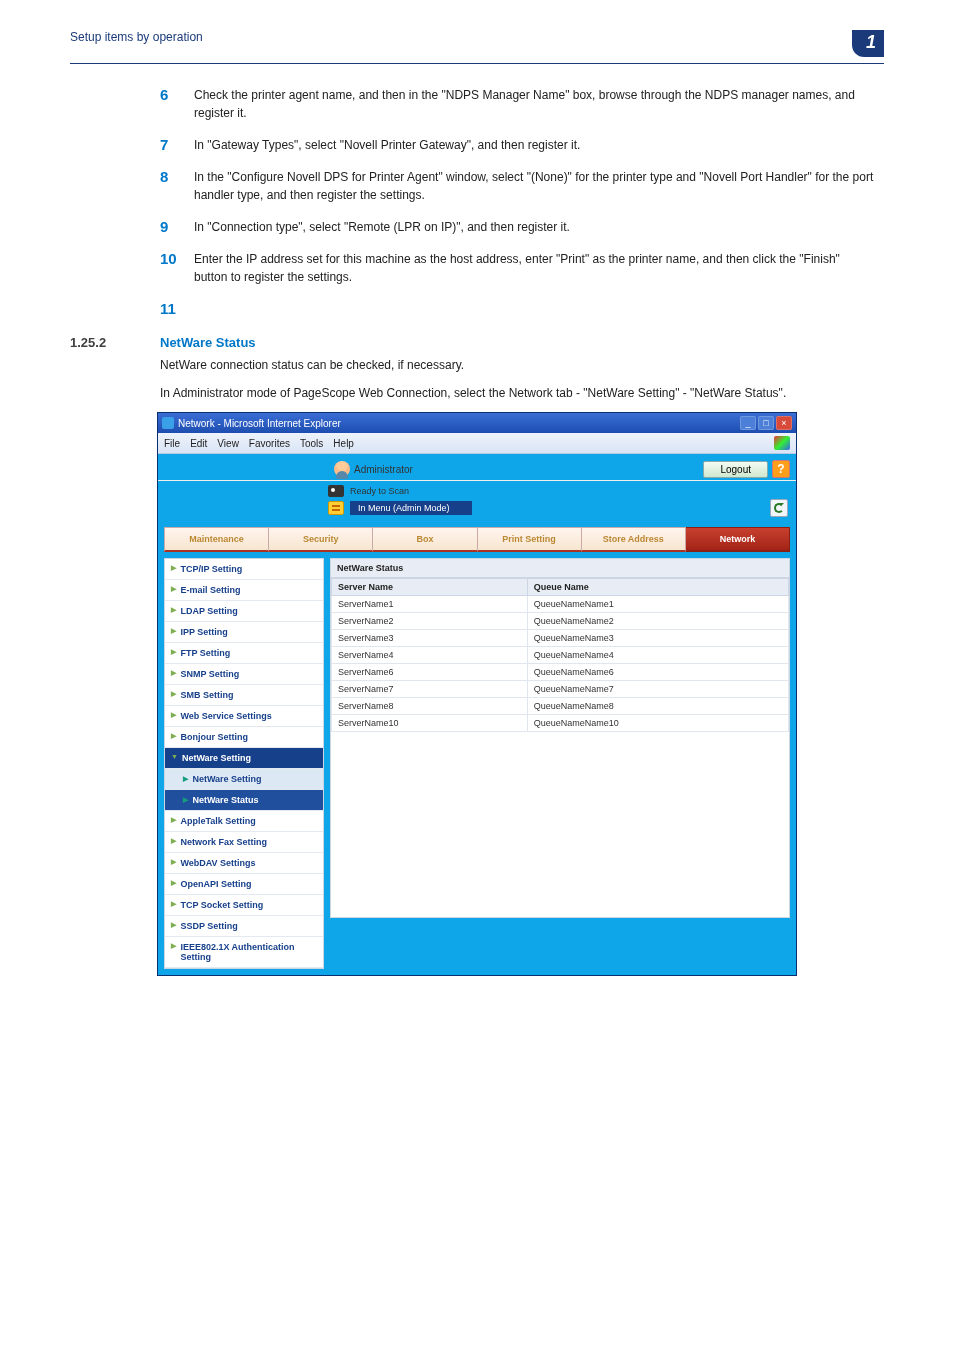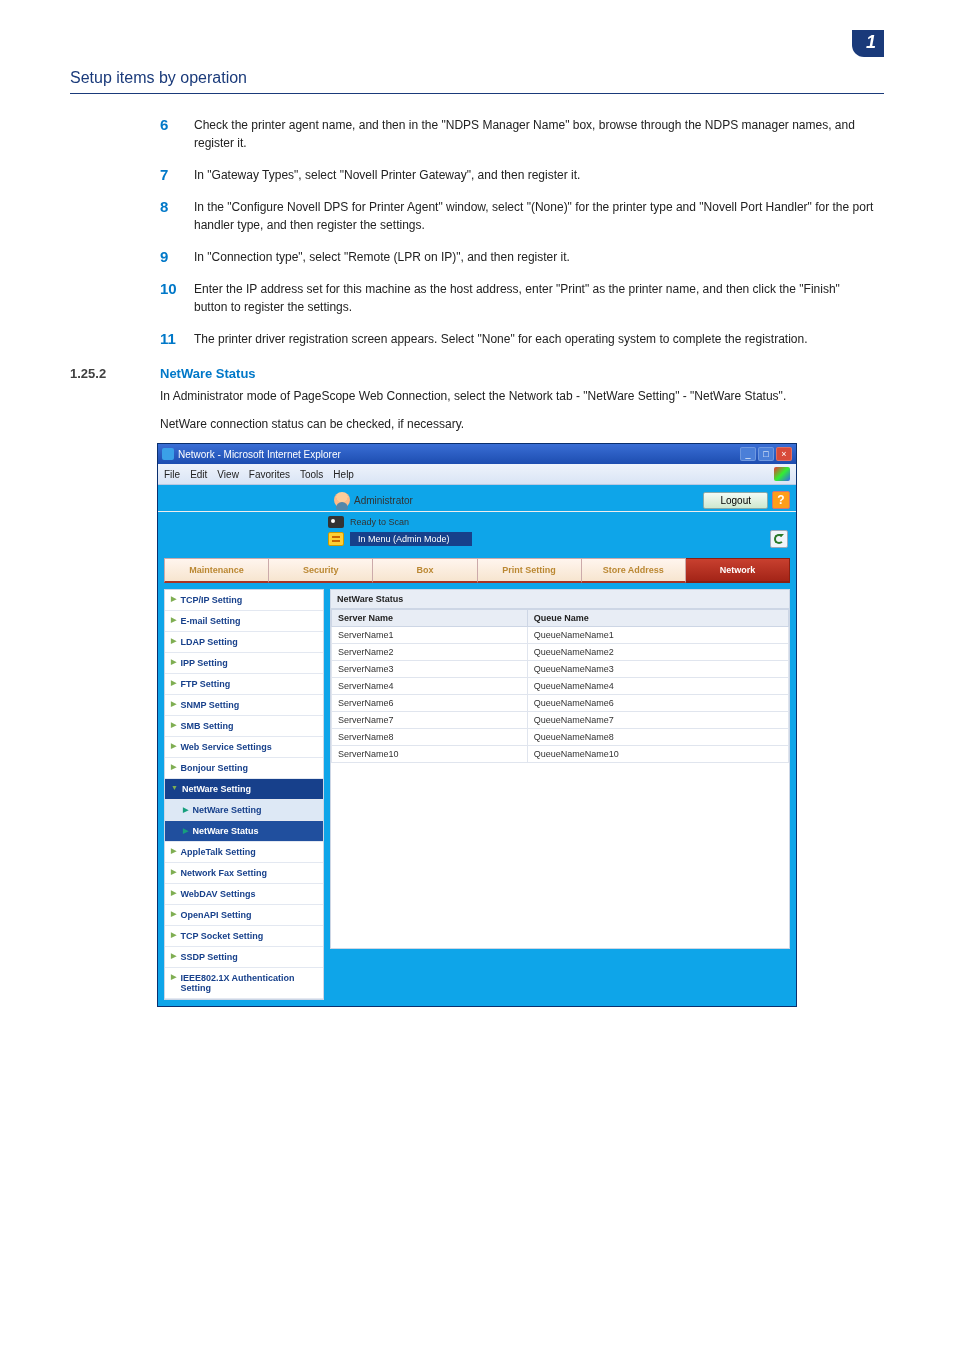--- a/index.html
+++ b/index.html
@@ -16,22 +16,21 @@
     position: relative;
   }
   .header-row {
     display: flex;
     justify-content: space-between;
     align-items: flex-start;
     margin-bottom: 6px;
   }
   .header-title {
     color: #1a3a7a;
-    font-size: 16px;
-    margin-top: 39px;
+    font-size: 12px;
   }
   .header-chapter {
     background: #1a3a7a;
     color: #fff;
     font-weight: bold;
     font-size: 18px;
     font-style: italic;
     padding: 2px 8px 4px 14px;
     border-radius: 0 0 0 12px;
   }
@@ -212,30 +211,29 @@
       <div class="step">
         <div class="step-num">9</div>
         <div class="step-text">In "Connection type", select "Remote (LPR on IP)", and then register it.</div>
       </div>
       <div class="step">
         <div class="step-num">10</div>
         <div class="step-text">Enter the IP address set for this machine as the host address, enter "Print" as the printer name, and then click the "Finish" button to register the settings.</div>
       </div>
       <div class="step">
         <div class="step-num">11</div>
-        <div class="step-text">The printer driver registration screen appears. Select "None" for each operating system to complete the registration.</div>
       </div>
     </div>
 
   <div class="sect-row">
     <div class="sect-num">1.25.2</div>
     <div class="sect-title">NetWare Status</div>
   </div>
+  <div class="body-para">NetWare connection status can be checked, if necessary.</div>
   <div class="body-para">In Administrator mode of PageScope Web Connection, select the Network tab - "NetWare Setting" - "NetWare Status".</div>
-  <div class="body-para">NetWare connection status can be checked, if necessary.</div>
 
   <div class="ie-window">
     <div class="ie-titlebar">
       <div class="ie-title-left">
         <span class="ie-e"></span>
         <span>Network - Microsoft Internet Explorer</span>
       </div>
       <div class="win-btns">
         <div class="win-btn">_</div>
         <div class="win-btn">□</div>

